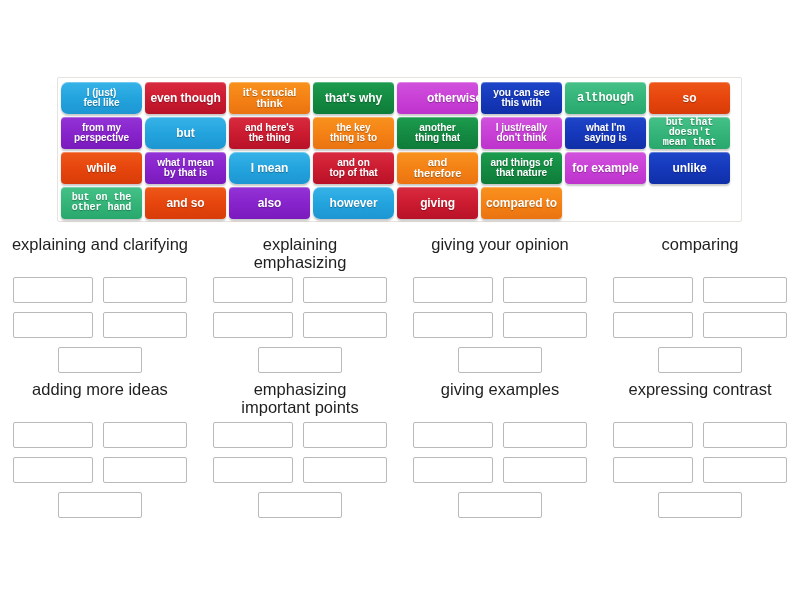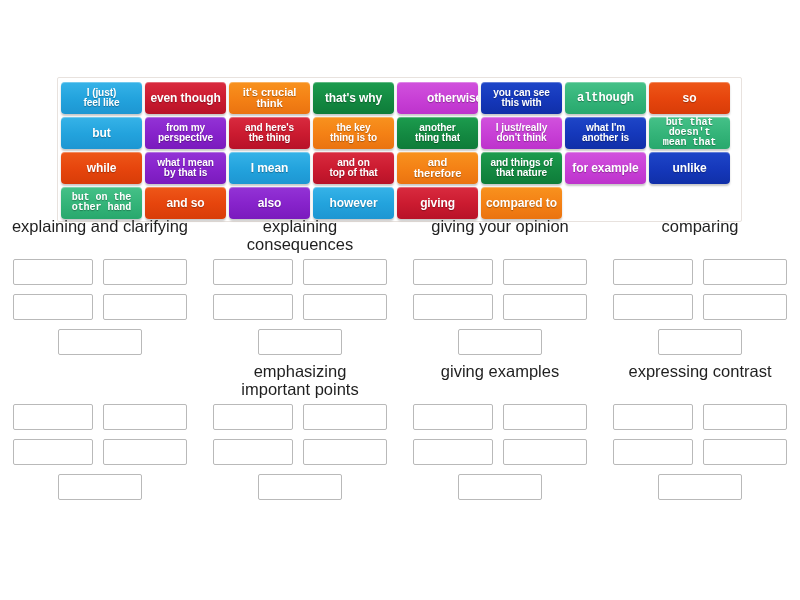--- a/index.html
+++ b/index.html
@@ -56,35 +56,35 @@
     cursor: move;
     user-select: none;
     overflow: hidden;
   }
   .tile .tl { display: block; width: 100%; }
   .tile.one-line  { font-size: 12px; }
   .tile.two-line  { font-size: 11.2px; }
   .tile.tight     { font-size: 10.1px; }
 
   
-  .c-ltblue  { background: linear-gradient(180deg,#36b3e8 0%,#23a3dd 52%,#1d96d2 100%); }
+  .c-ltblue  { background: linear-gradient(180deg,#36b3e8 0%,#23a3dd 52%,#1d96d2 100%); border-radius: 7px; }
   .c-crimson { background: linear-gradient(180deg,#d92b3f 0%,#cb1b30 52%,#b81228 100%); }
   .c-orange  { background: linear-gradient(180deg,#f8921e 0%,#f48115 52%,#ea7310 100%); }
   .c-dgreen  { background: linear-gradient(180deg,#1c9c4e 0%,#148a42 52%,#0e7c39 100%); }
   .c-magenta { background: linear-gradient(180deg,#d152dd 0%,#c840d6 52%,#bd33cc 100%); }
   .c-royal   { background: linear-gradient(180deg,#1e46c8 0%,#1538bb 52%,#102fa8 100%); }
   .c-emerald { background: linear-gradient(180deg,#45c188 0%,#34b479 52%,#28a86d 100%); font-family: Liberation Mono, monospace; }
   .c-orred   { background: linear-gradient(180deg,#ee5718 0%,#e6450d 52%,#d83c08 100%); }
   .c-purple  { background: linear-gradient(180deg,#9333d6 0%,#8723cb 52%,#7a1abd 100%); }
 
   
   #categories {
     position: absolute;
     left: 0;
-    top: 216px;
+    top: 234px;
     width: 800px;
     display: grid;
     grid-template-columns: repeat(4, 200px);
     grid-template-rows: 145px 145px;
   }
   .category {
     position: relative;
     display: flex;
     flex-direction: column;
     align-items: center;
@@ -152,46 +152,46 @@
 this with</span>
       </div>
       <div class="tile c-emerald one-line">
         <span class="tl" style="white-space: pre-line;">although</span>
       </div>
       <div class="tile c-orred one-line">
         <span class="tl" style="white-space: pre-line;">so</span>
       </div>
     </div>
     <div class="tile-row">
-      <div class="tile c-ltblue one-line">
-        <span class="tl" style="white-space: pre-line;">but</span>
-      </div>
       <div class="tile c-purple tight">
         <span class="tl" style="white-space: pre-line;">from my
 perspective</span>
       </div>
+      <div class="tile c-ltblue one-line">
+        <span class="tl" style="white-space: pre-line;">but</span>
+      </div>
       <div class="tile c-crimson tight">
         <span class="tl" style="white-space: pre-line;">and here's
 the thing</span>
       </div>
       <div class="tile c-orange tight">
         <span class="tl" style="white-space: pre-line;">the key
 thing is to</span>
       </div>
       <div class="tile c-dgreen tight">
         <span class="tl" style="white-space: pre-line;">another
 thing that</span>
       </div>
       <div class="tile c-magenta tight">
         <span class="tl" style="white-space: pre-line;">I just/really
 don't think</span>
       </div>
       <div class="tile c-royal tight">
         <span class="tl" style="white-space: pre-line;">what I'm
-another is</span>
+saying is</span>
       </div>
       <div class="tile c-emerald tight">
         <span class="tl" style="white-space: pre-line;">but that doesn't
 mean that</span>
       </div>
     </div>
     <div class="tile-row">
       <div class="tile c-orred one-line">
         <span class="tl" style="white-space: pre-line;">while</span>
       </div>
@@ -252,21 +252,21 @@
         <div class="slot wide"></div>
         <div class="slot"></div>
         <div class="slot wide"></div>
         <div class="slot-row-last">
           <div class="slot last"></div>
         </div>
       </div>
     </div>
     <div class="category">
       <div class="cat-title">explaining
-consequences</div>
+emphasizing</div>
       <div class="slots">
         <div class="slot"></div>
         <div class="slot wide"></div>
         <div class="slot"></div>
         <div class="slot wide"></div>
         <div class="slot-row-last">
           <div class="slot last"></div>
         </div>
       </div>
     </div>
@@ -288,20 +288,21 @@
         <div class="slot"></div>
         <div class="slot wide"></div>
         <div class="slot"></div>
         <div class="slot wide"></div>
         <div class="slot-row-last">
           <div class="slot last"></div>
         </div>
       </div>
     </div>
     <div class="category">
+      <div class="cat-title">adding more ideas</div>
       <div class="slots">
         <div class="slot"></div>
         <div class="slot wide"></div>
         <div class="slot"></div>
         <div class="slot wide"></div>
         <div class="slot-row-last">
           <div class="slot last"></div>
         </div>
       </div>
     </div>

